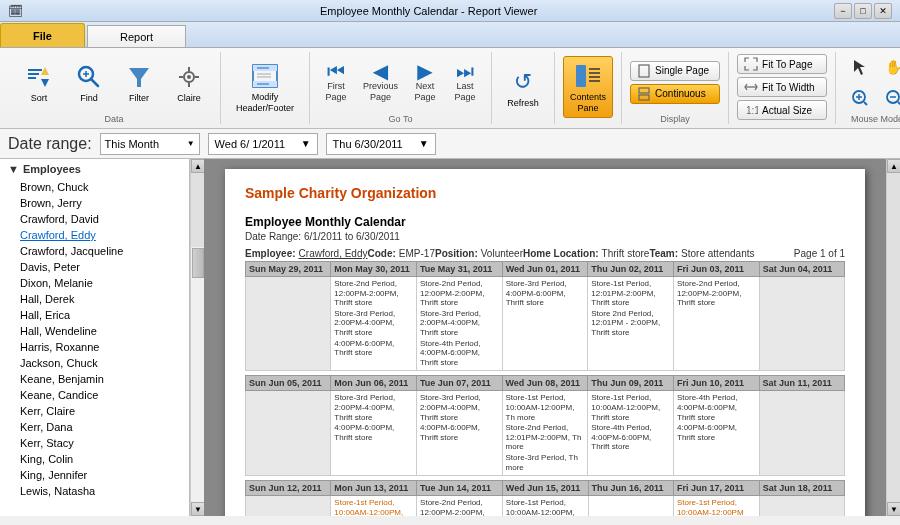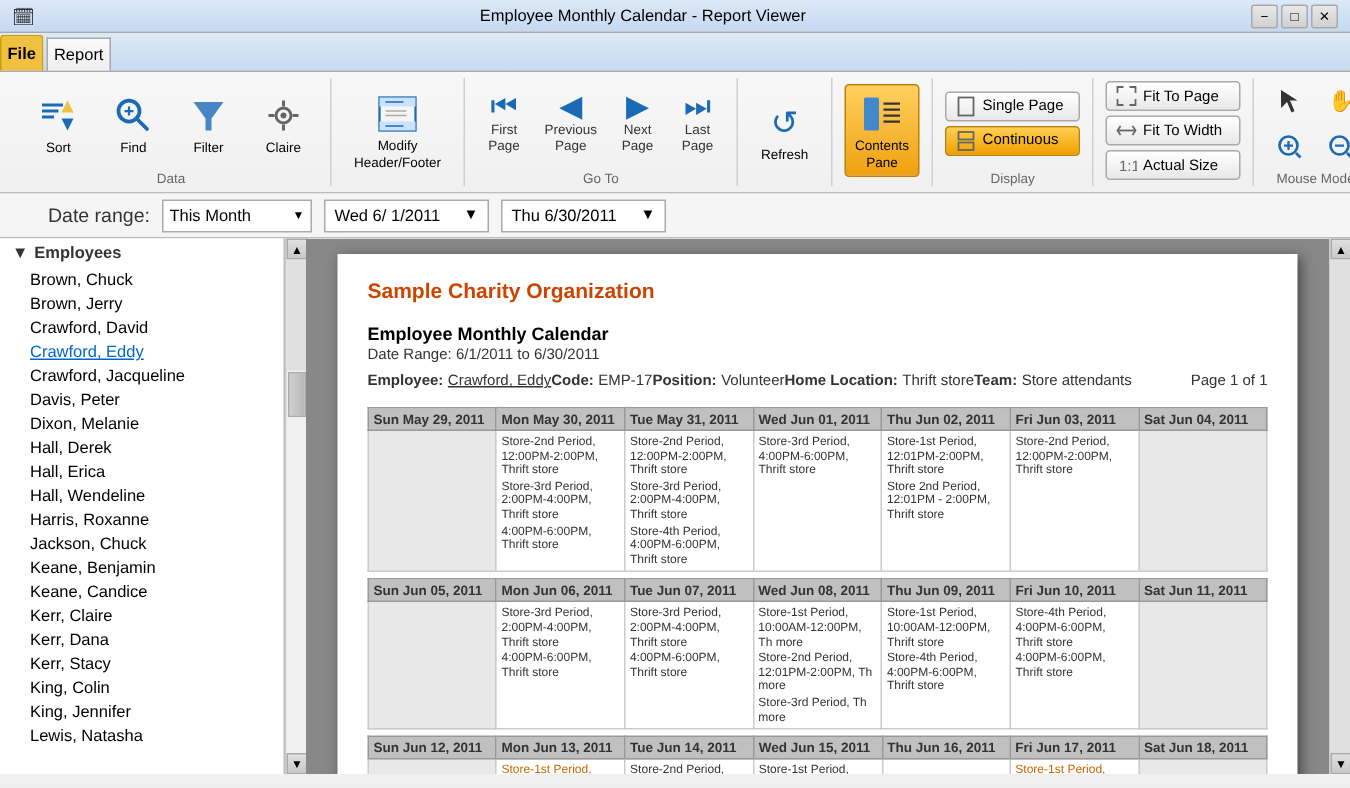--- a/index.html
+++ b/index.html
@@ -27,21 +27,21 @@
       background: linear-gradient(to bottom, #fafafa, #f0f0f0);
       border-bottom: 1px solid #bbb;
     }
     .ribbon-tabs {
       display: flex;
       height: 26px;
       background: linear-gradient(to bottom, #dce9f7, #c8daf0);
       border-bottom: 1px solid #aaa;
     }
     .ribbon-tab {
-      padding: 0 4px;
+      padding: 0 32px;
       display: flex;
       align-items: center;
       font-size: 11px;
       cursor: pointer;
       border: 1px solid transparent;
       border-bottom: none;
       margin-top: 3px;
     }
     .ribbon-tab.active {
       background: #f0c040;
@@ -142,21 +142,21 @@
     
     .toolbar-bar {
       display: flex;
       align-items: center;
       background: #f5f5f5;
       border-bottom: 1px solid #bbb;
       padding: 4px 8px;
       gap: 8px;
       height: 30px;
     }
-    .toolbar-label { font-size: 13px; color: #333; margin-left: 24px; }
+    .toolbar-label { font-size: 16px; color: #333; }
     .toolbar-combo {
       border: 1px solid #aaa;
       background: #fff;
       padding: 2px 4px;
       font-size: 11px;
       height: 22px;
       min-width: 100px;
       cursor: pointer;
       display: flex;
       align-items: center;
@@ -224,21 +224,21 @@
       padding: 16px 20px;
       box-shadow: 2px 2px 8px rgba(0,0,0,0.5);
     }
     .report-org-name { font-size: 14px; color: #cc4400; font-weight: bold; margin-bottom: 2px; }
     .report-title { font-size: 12px; font-weight: bold; color: #000; margin-bottom: 2px; margin-top: 14px; }
     .report-date-range { font-size: 10px; color: #333; margin-bottom: 6px; }
     .report-info-row {
       display: flex;
       font-size: 10px;
       color: #333;
-      margin-bottom: 12px;
+      margin-bottom: 2px;
       align-items: center;
     }
     .report-info-row span { display: flex; gap: 3px; }
     .report-info-label { font-weight: bold; }
     .page-indicator { margin-left: auto; font-size: 10px; color: #333; }
 
     
     .cal-grid {
       border: 1px solid #999;
       width: 100%;

